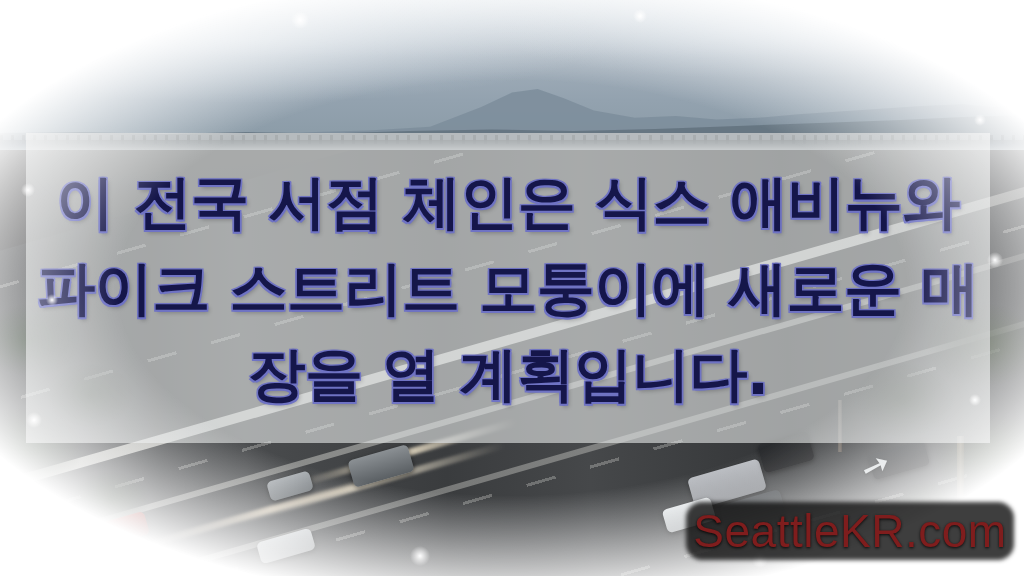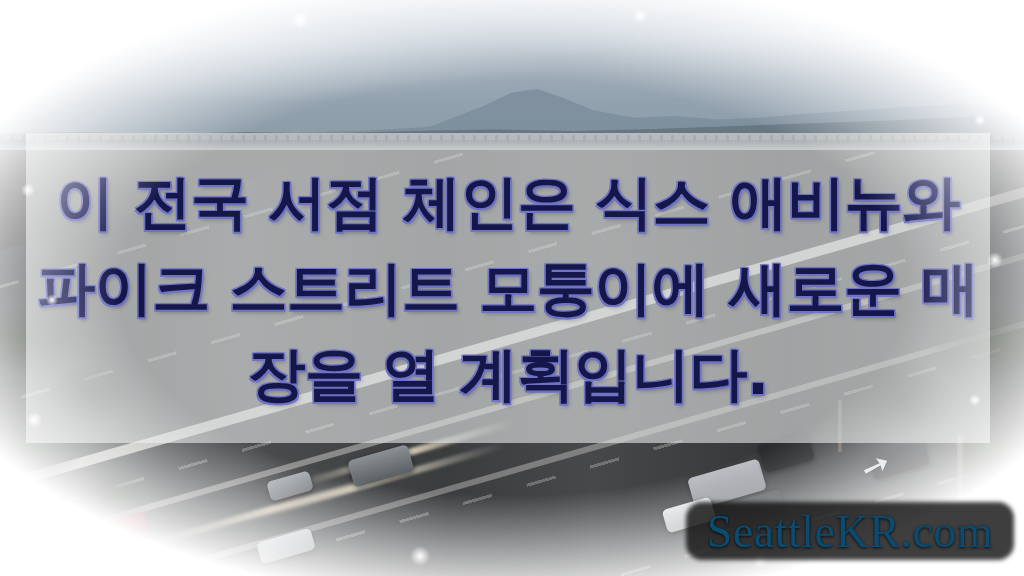--- a/index.html
+++ b/index.html
@@ -277,24 +277,24 @@
     border-radius: 16px;
     background: rgba(14,14,14,.80);
     filter: blur(2px);
   }
   .watermark-text {
     position: absolute;
     inset: 0;
     display: flex;
     align-items: center;
     justify-content: center;
-    font-family: Liberation Serif, serif;
+    font-family: Liberation Sans, sans-serif;
     font-size: 46px;
     font-weight: 400;
-    color: #0c4a6e;
+    color: #7f1d1d;
     letter-spacing: .5px;
     text-shadow: 0 1px 3px rgba(0,0,0,.85);
   }
 </style>
 </head>
 <body>
 
 <div id="stage">
 
   <div class="photo">

